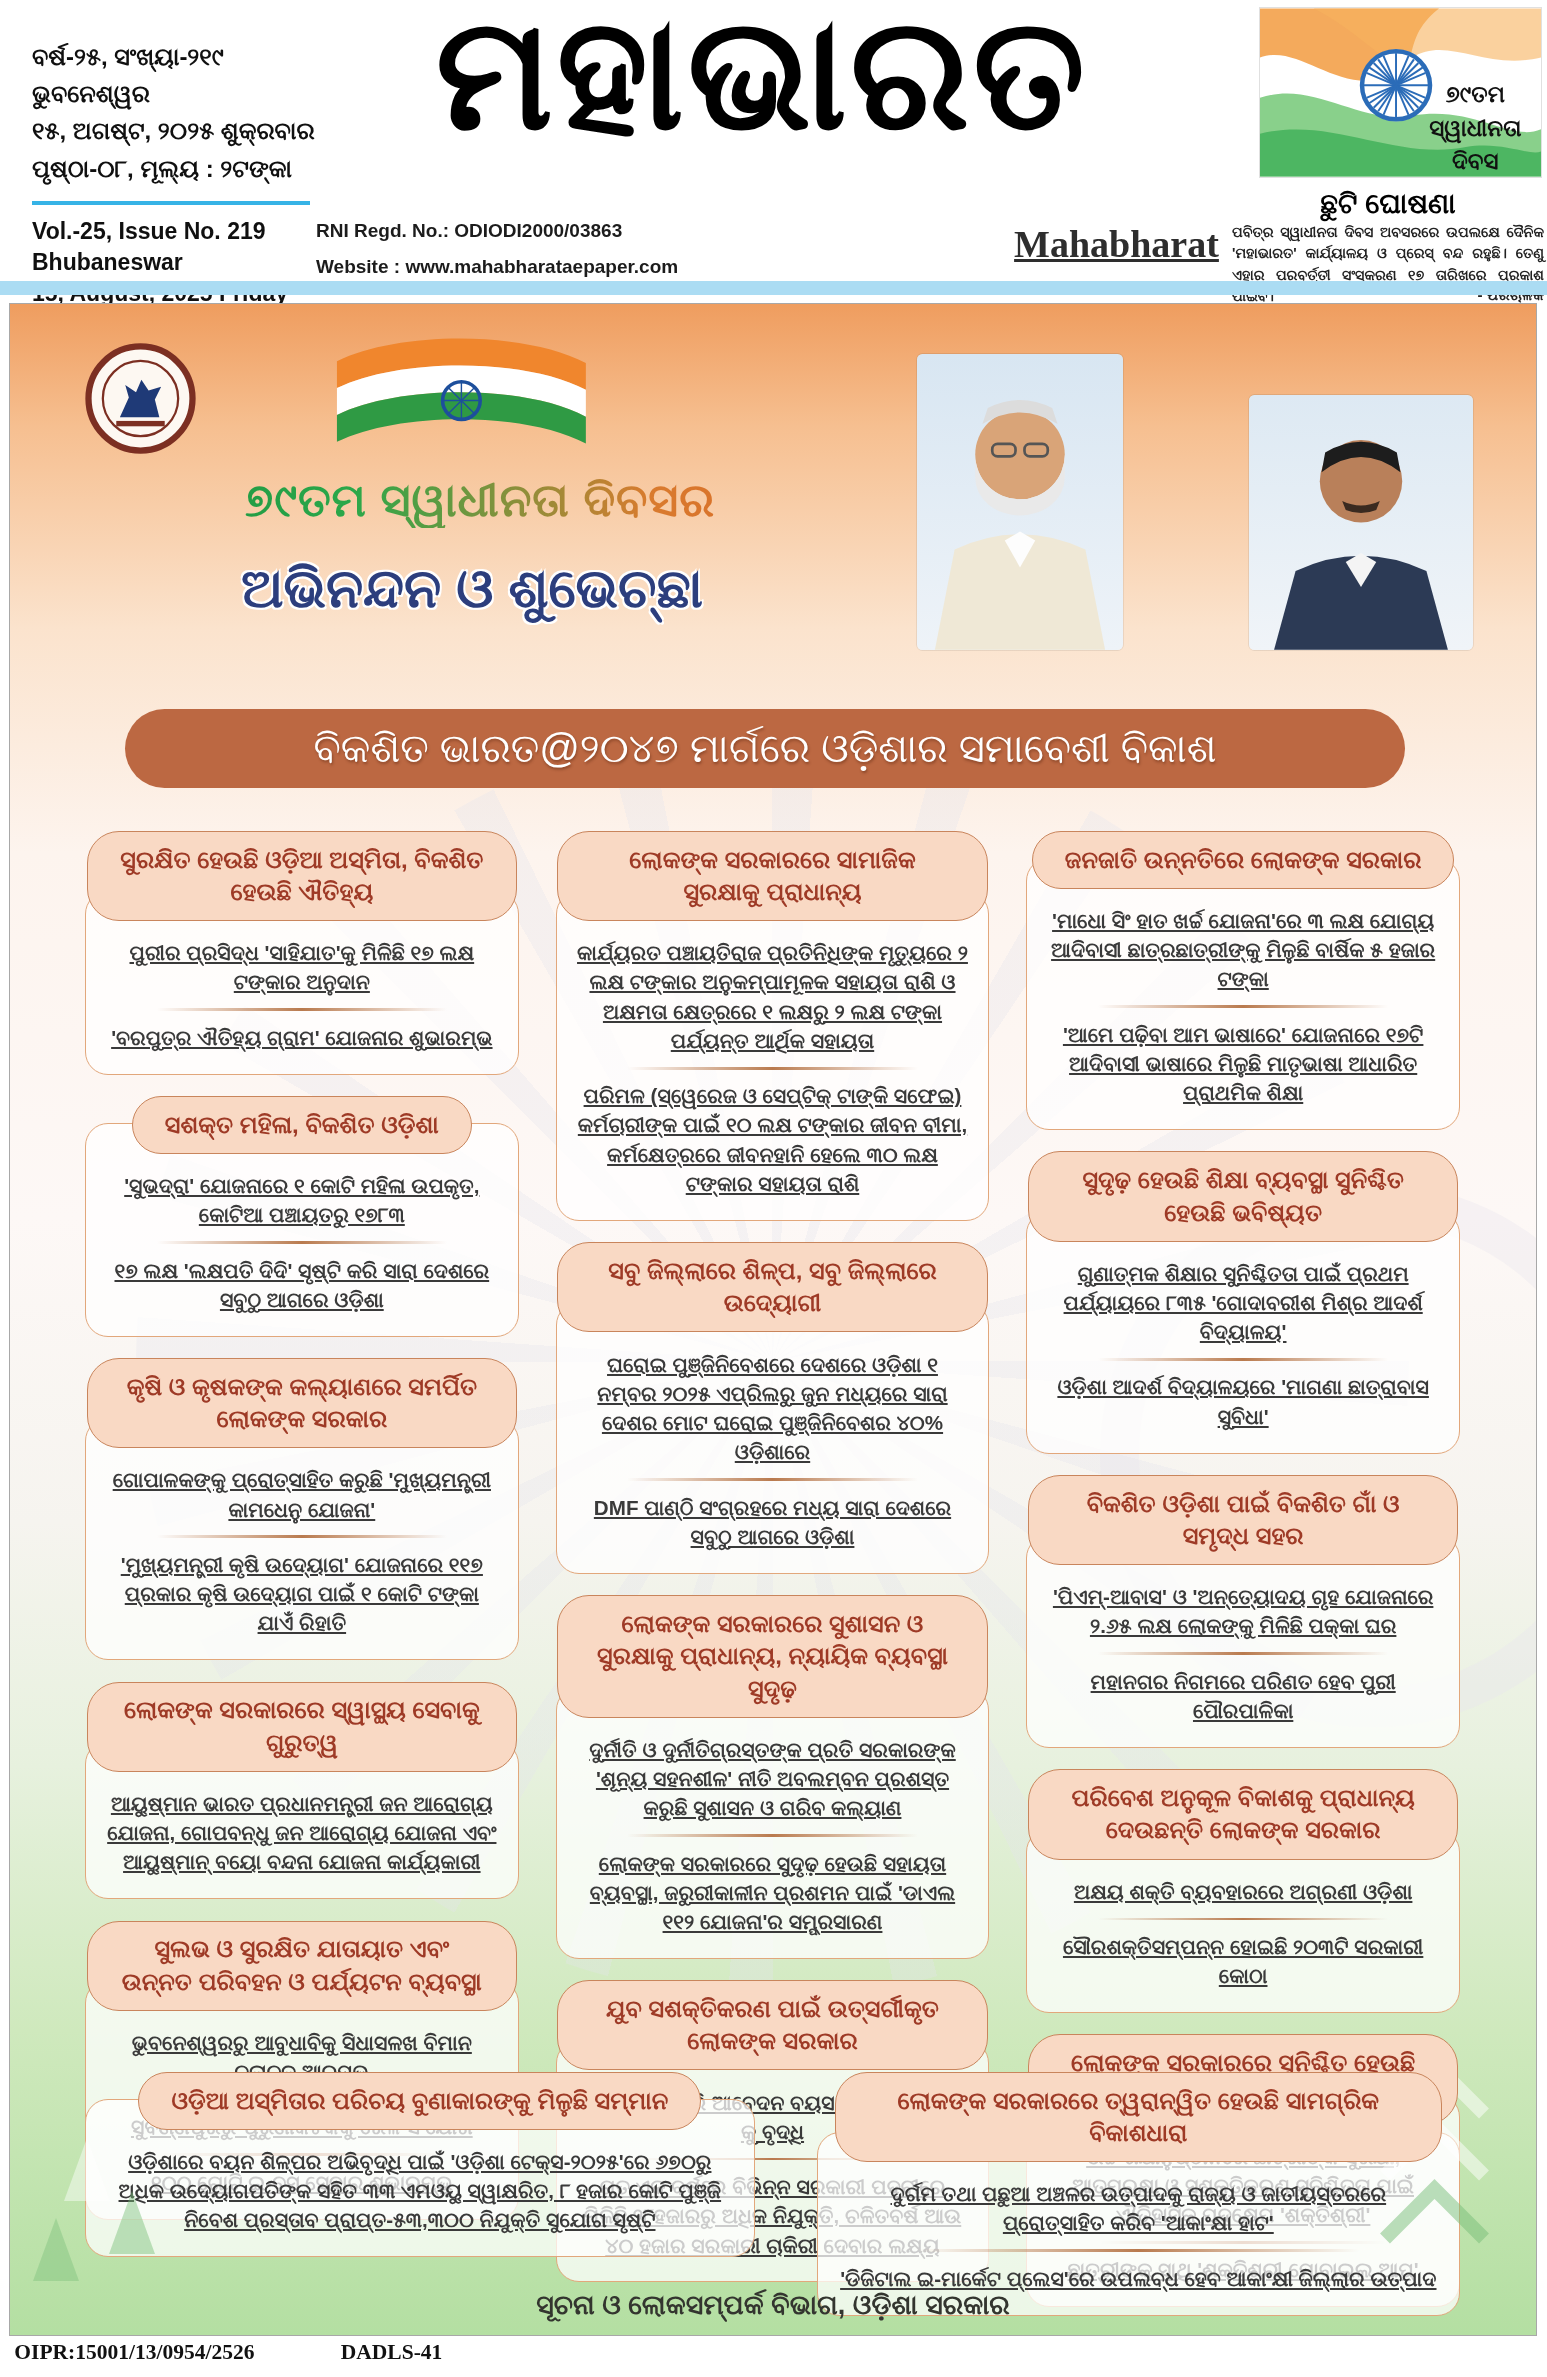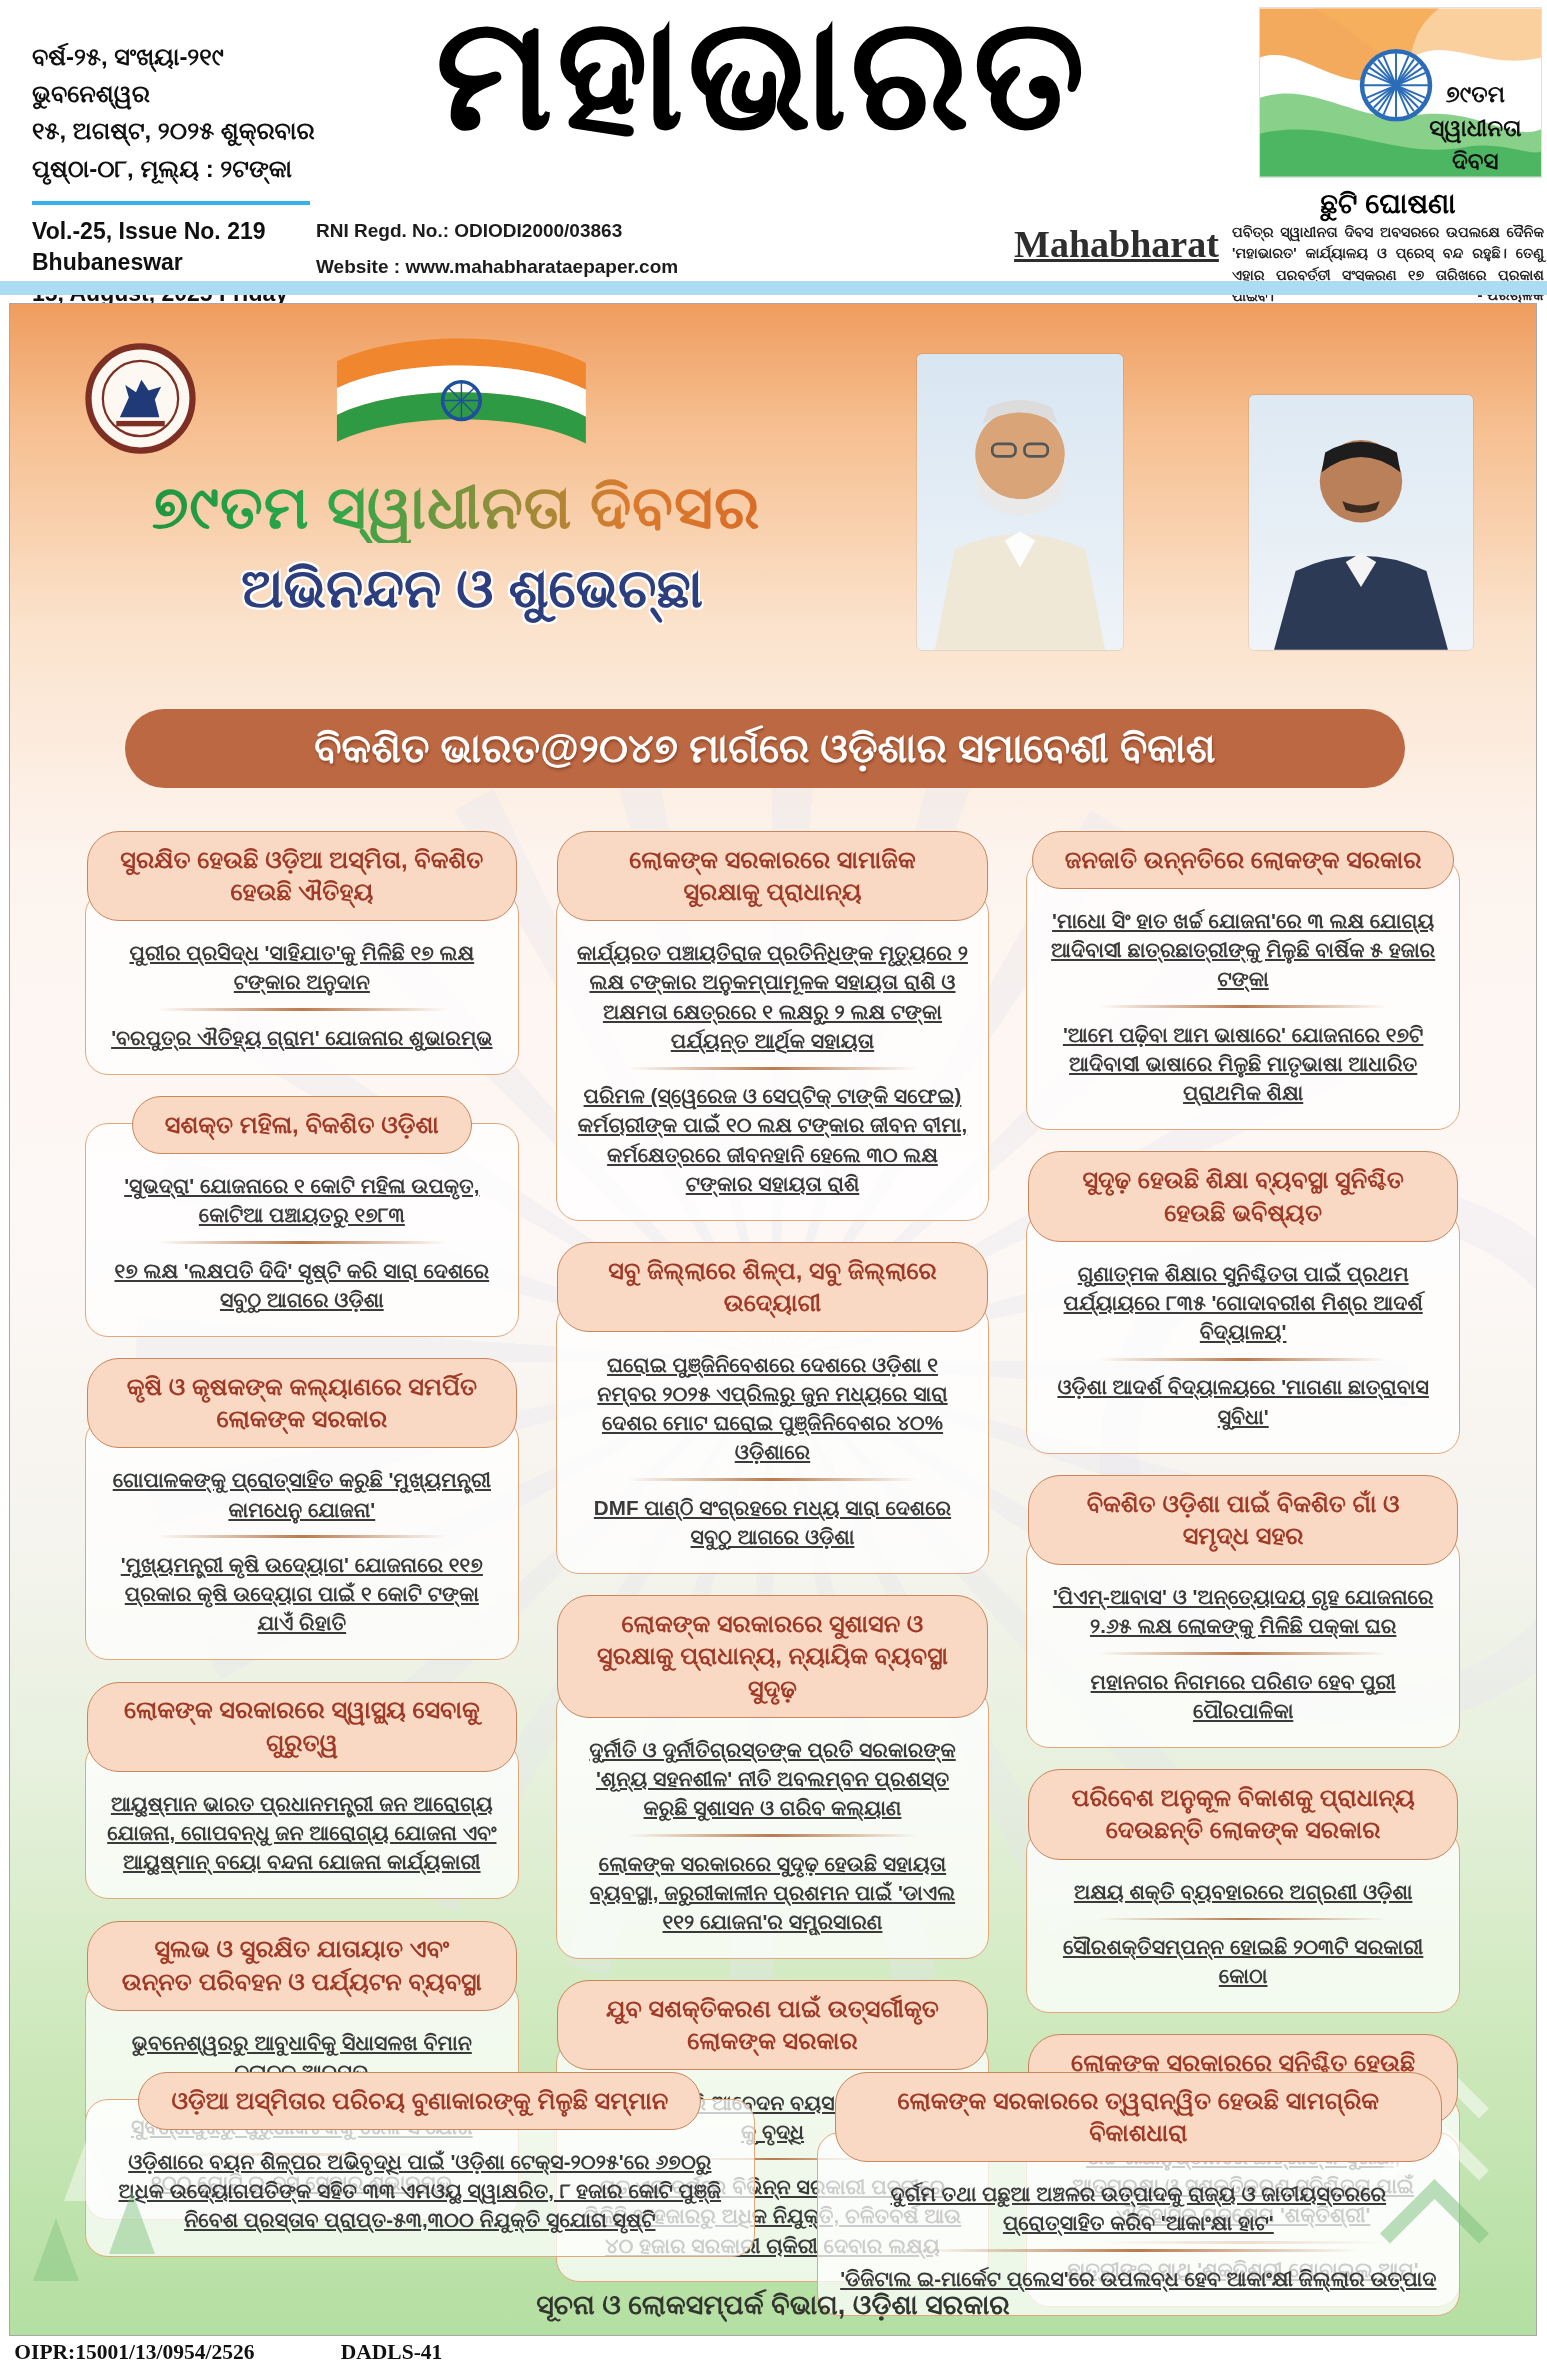--- a/index.html
+++ b/index.html
@@ -52,38 +52,38 @@
     background:repeating-conic-gradient(#e4e4ec 0 4deg,transparent 4deg 15deg);
     opacity:.32;pointer-events:none;
   }
   .ring{
     position:absolute;right:-108px;top:879px;width:466px;height:466px;border-radius:50%;
     border:39px solid #e8e6ee;opacity:.35;pointer-events:none;
   }
   .emblem{position:absolute;left:74px;top:38px;}
   .flagwave{position:absolute;left:316px;top:16px;}
   .greet1{
-    position:absolute;left:20px;top:169px;width:852px;text-align:center;
-    font-size:60px;font-weight:800;
+    position:absolute;left:44px;top:169px;width:852px;text-align:center;
+    font-size:46px;font-weight:800;
     background:linear-gradient(90deg,#168a3c,#2ba84a 35%,#d97b2e 70%,#d95f22);
     -webkit-background-clip:text;background-clip:text;color:transparent;
     text-shadow:none;letter-spacing:0.9px;
   }
   .greet2{
     position:absolute;left:36px;top:253px;width:852px;text-align:center;
     font-size:54px;font-weight:800;color:#2c3e7d;
     text-shadow:-1.8px -1.8px 0 #fff,1.8px -1.8px 0 #fff,-1.8px 1.8px 0 #fff,1.8px 1.8px 0 #fff;
   }
   .photo{position:absolute;border-radius:5.4px;overflow:hidden;box-shadow:0 0 0 0.9px rgba(0,0,0,.08);}
   .photo-modi{left:907px;top:50px;width:206px;height:296px;background:linear-gradient(180deg,#d8e6f2,#eef3f8);}
   .photo-majhi{left:1239px;top:91px;width:224px;height:255px;background:linear-gradient(180deg,#dde9f3,#f0f4f8);}
   .banner{
     position:absolute;left:115px;top:405px;width:1280px;height:79px;border-radius:41px;
     background:#bc6842;display:flex;align-items:center;justify-content:center;
-    color:#fff;font-size:40px;font-weight:bold;text-shadow:0.9px 1.8px 2.7px rgba(80,30,10,.45);
+    color:#fff;font-size:40px;font-weight:normal;text-shadow:0.9px 1.8px 2.7px rgba(80,30,10,.45);
   }
   
   .cols{
     position:absolute;left:75px;top:527px;width:1375px;
     display:grid;grid-template-columns:repeat(3,1fr);column-gap:37px;align-items:start;
   }
   .bottom-row{
     position:absolute;left:75px;top:1768px;width:1375px;
     display:grid;grid-template-columns:1.02fr 0.98fr;column-gap:62px;align-items:start;
   }

